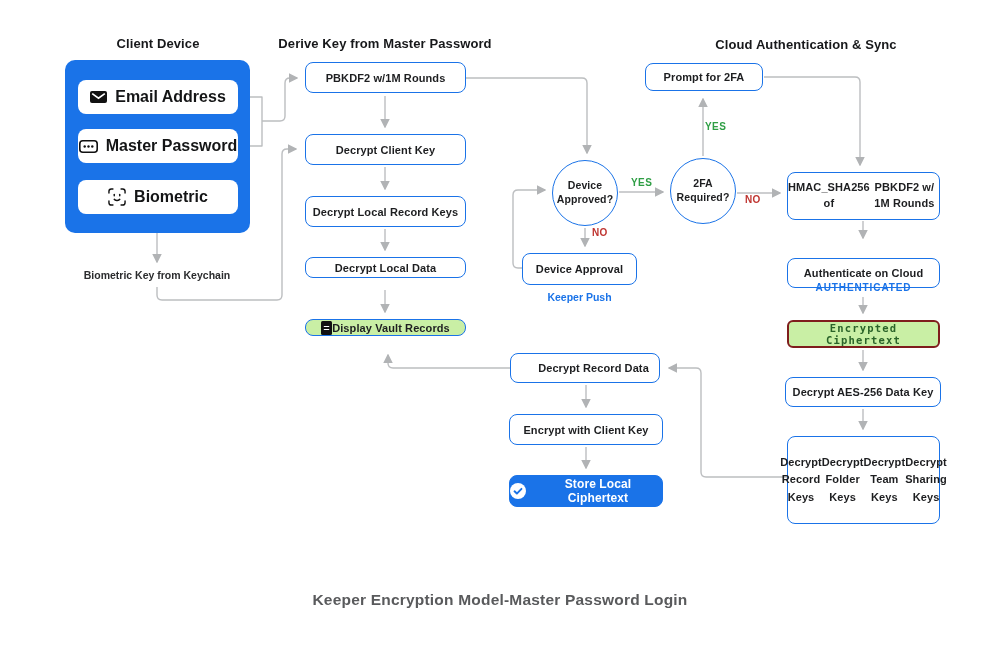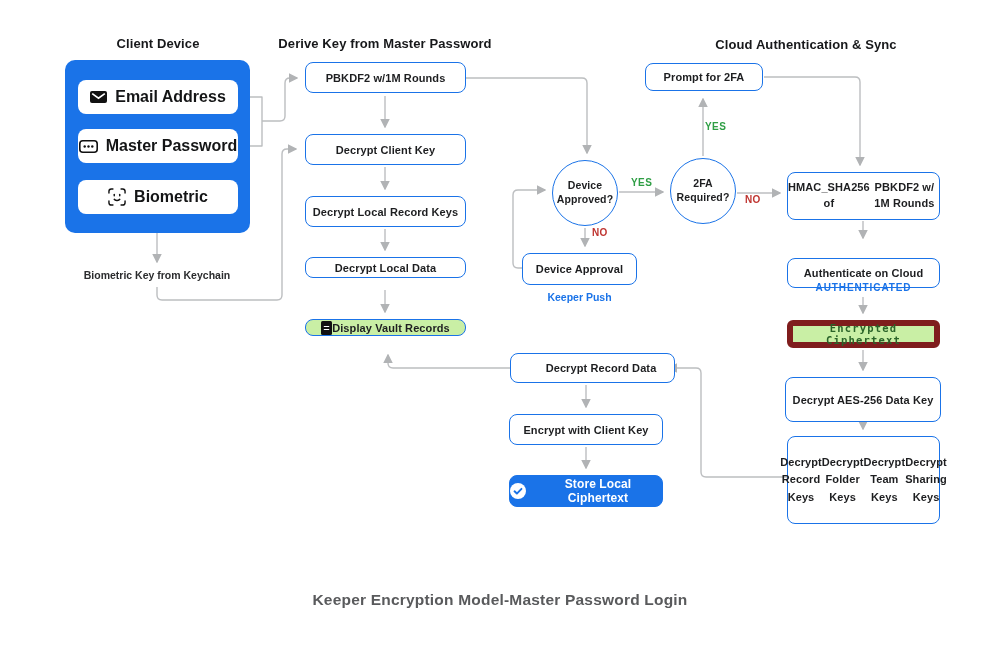--- a/index.html
+++ b/index.html
@@ -18,21 +18,21 @@
     position:absolute; box-sizing:border-box;
     border:1.5px solid #1a73e8; border-radius:8px; background:#fff;
     display:flex; align-items:center; justify-content:center;
     font-size:11px; font-weight:600; color:#1d1e20; text-align:center;
     letter-spacing:.1px;
   }
   .node.multiline { flex-direction:row; line-height:1.45; }
   .circle { border-radius:50%; flex-direction:column; line-height:1.3; font-size:10.5px; }
   .green-box { background:#c9efa5; }
   .mono-box {
-    background:#c9efa5; border:6px solid #7f1d1d; border-radius:6px;
+    background:#c9efa5; border:2px solid #7f1d1d; border-radius:6px;
     font-family:"DejaVu Sans Mono", monospace; font-weight:700;
     font-size:10.5px; color:#2a6329; letter-spacing:1.2px;
   }
   .blue-fill { background:#1a73e8; border-color:#1a73e8; color:#ffffff; font-size:12px; }
 
   .panel {
     position:absolute; left:65px; top:60px; width:185px; height:173px;
     background:#1a73e8; border-radius:10px;
   }
   .input-row {
@@ -170,29 +170,29 @@
   <div class="node" style="left:522px; top:253px; width:115px; height:32px;">Device Approval</div>
   <div class="blue-label" style="left:522px; top:291px; width:115px;">Keeper Push</div>
 
   <div class="node multiline" style="left:787px; top:172px; width:153px; height:48px;">
     <span>HMAC_SHA256 of</span>
     <span>PBKDF2 w/ 1M Rounds</span>
   </div>
   <div class="node" style="left:787px; top:258px; width:153px; height:30px;">Authenticate on Cloud</div>
   <div class="blue-label caps" style="left:787px; top:282px; width:153px;">AUTHENTICATED</div>
   <div class="node mono-box" style="left:787px; top:320px; width:153px; height:28px;">Encrypted Ciphertext</div>
-  <div class="node" style="left:785px; top:377px; width:156px; height:45px;">Decrypt AES-256 Data Key</div>
+  <div class="node" style="left:785px; top:377px; width:156px; height:30px;">Decrypt AES-256 Data Key</div>
   <div class="node multiline" style="left:787px; top:436px; width:153px; height:88px; line-height:1.6;">
     <span>Decrypt Record Keys</span>
     <span>Decrypt Folder Keys</span>
     <span>Decrypt Team Keys</span>
     <span>Decrypt Sharing Keys</span>
   </div>
 
-  <div class="node" style="left:510px; top:353px; width:165px; height:30px;padding-left:17px;">Decrypt Record Data</div>
+  <div class="node" style="left:510px; top:353px; width:150px; height:30px;padding-left:17px;">Decrypt Record Data</div>
   <div class="node" style="left:509px; top:414px; width:154px; height:31px;">Encrypt with Client Key</div>
   <div class="node blue-fill" style="left:509px; top:475px; width:154px; height:32px; gap:8px;">
     <span class="icon">
       <svg width="16" height="16" viewBox="0 0 17 17">
           <circle cx="8.5" cy="8.5" r="8.5" fill="#fff"></circle>
           <path d="M4.8,8.8 L7.3,11.2 L12.2,6.2" stroke="#1a73e8" stroke-width="2" fill="none" stroke-linecap="round" stroke-linejoin="round"></path>
         </svg>
     </span>
     <span>Store Local Ciphertext</span>
   </div>

